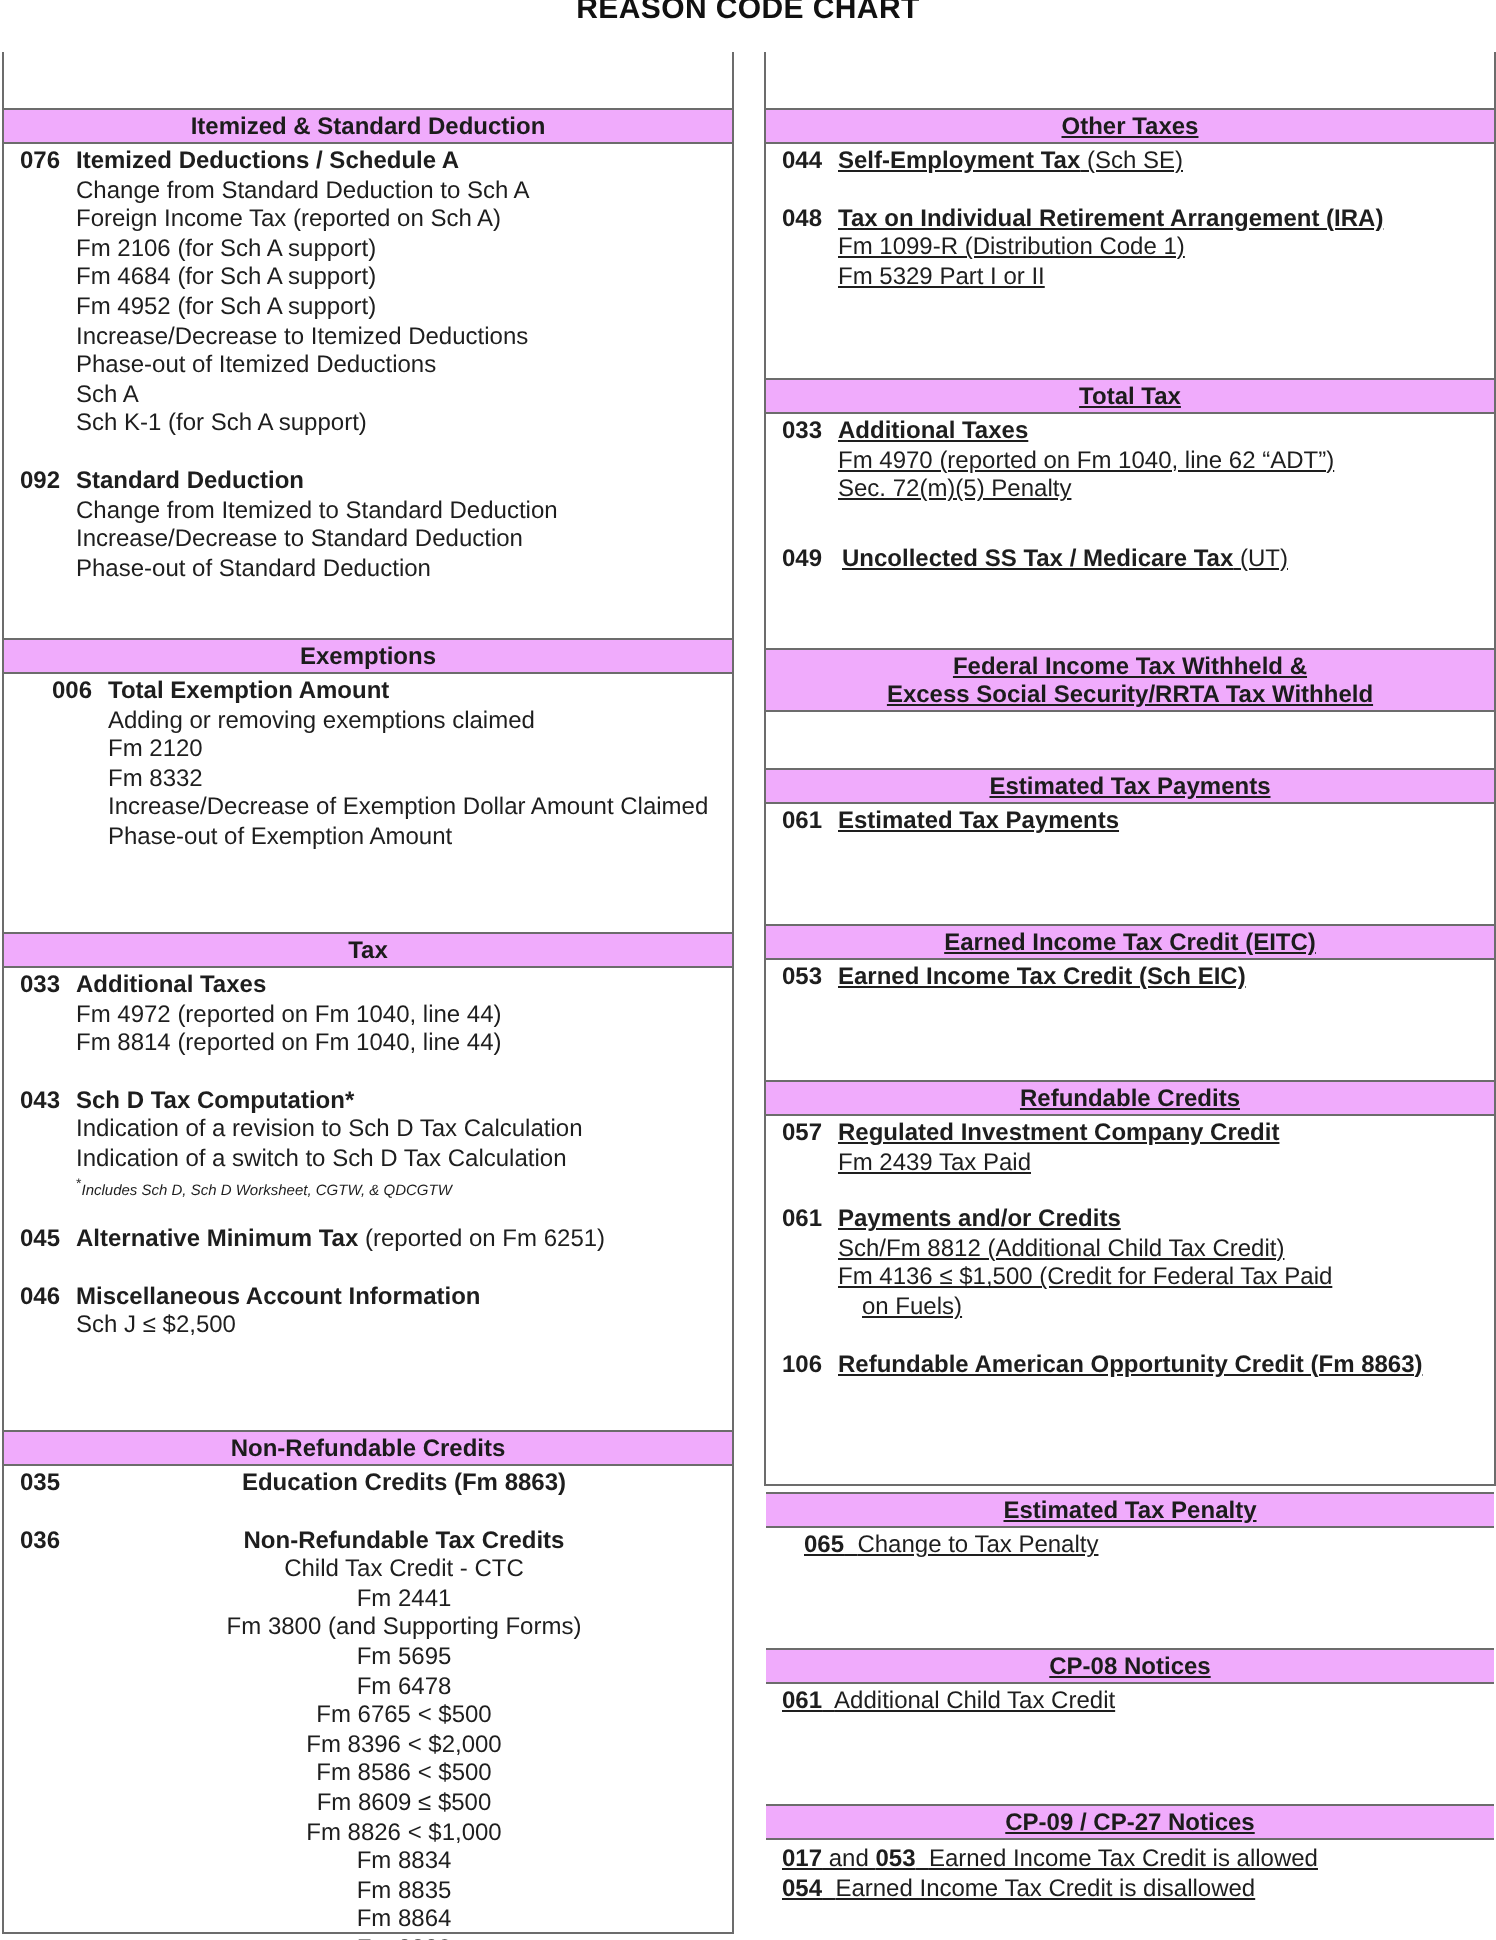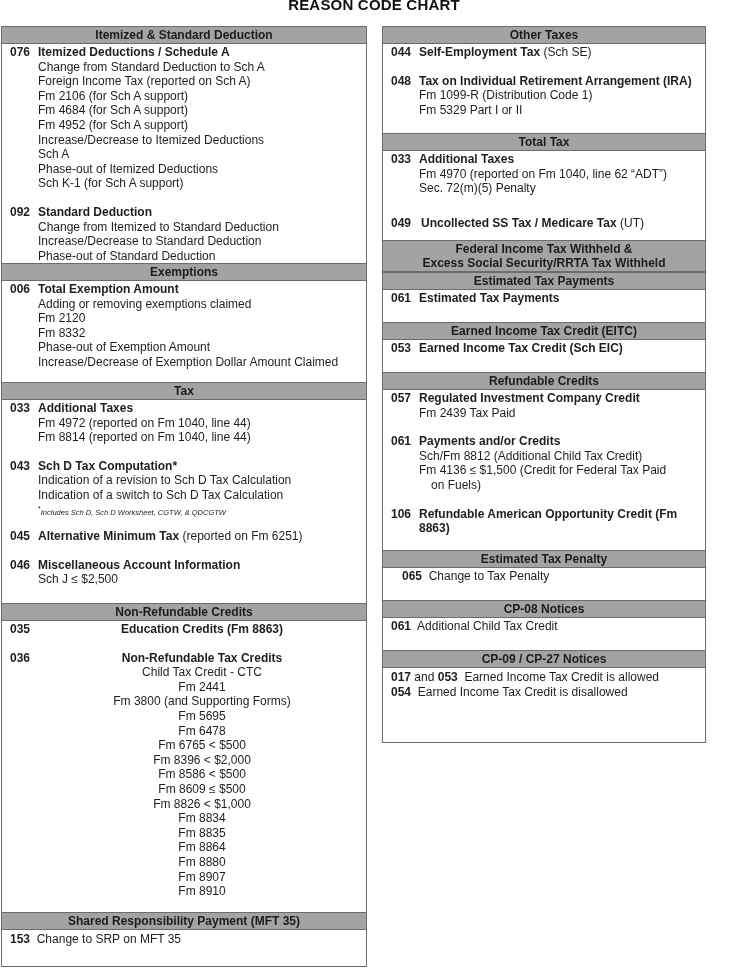--- a/index.html
+++ b/index.html
@@ -6,25 +6,26 @@
   body {
     width:748px; height:970px; position:relative; overflow:hidden;
     font-family:"Liberation Sans", sans-serif; color:#1e1e1e;
   }
   .title {
     position:absolute; top:-4px; left:0; width:748px; text-align:center;
     font-weight:bold; font-size:15px; letter-spacing:0.2px; color:#111;
   }
   .col { position:absolute; border:1px solid #6c6c6c; border-top:none; box-sizing:border-box; background:#fff; }
   .col.left  { left:1px; top:26px; width:366px; height:941px; }
-  .col.right { left:382px; top:26px; width:324px; height:717px; }
+  .col.right { left:382px; top:26px; width:366px; height:717px;text-decoration:underline; }
   .sec-head {
-    background:#a3a3a3; border-top:1px solid #6c6c6c; border-bottom:1px solid #6c6c6c;
+    background:#f0abfc; border-top:1px solid #6c6c6c; border-bottom:1px solid #6c6c6c;
     text-align:center; font-weight:bold; font-size:12px; line-height:15px; padding:1px 0 0 0;
     color:#1c1c1c;
+    margin-top:28px;
   }
   .sec-head.two { line-height:14px; padding:1px 0 1px 0; }
   .sec-body { position:relative; font-size:12px; line-height:14.6px; }
   .entry { position:relative; padding-left:36px; }
   .code { position:absolute; left:8px; top:0; font-weight:bold; }
   .etitle { font-weight:bold; }
   .etitle .plain { font-weight:normal; }
   .sub { display:block; }
   .sub.indent { padding-left:12px; }
   .note { font-style:italic; font-size:7.5px; line-height:11px; display:block; }
@@ -44,44 +45,44 @@
   <div class="sec-body" style="height:218px;padding-top:1px;">
     <div class="entry">
       <span class="code">076</span>
       <span class="etitle sub">Itemized Deductions / Schedule A</span>
       <span class="sub">Change from Standard Deduction to Sch A</span>
       <span class="sub">Foreign Income Tax (reported on  Sch A)</span>
       <span class="sub">Fm 2106 (for Sch A support)</span>
       <span class="sub">Fm 4684 (for Sch A support)</span>
       <span class="sub">Fm 4952 (for Sch A support)</span>
       <span class="sub">Increase/Decrease to Itemized Deductions</span>
+      <span class="sub">Phase-out of Itemized Deductions</span>
       <span class="sub">Sch A</span>
-      <span class="sub">Phase-out of Itemized Deductions</span>
       <span class="sub">Sch K-1 (for Sch A support)</span>
     </div>
     <div class="gap"></div>
     <div class="entry">
       <span class="code">092</span>
       <span class="etitle sub">Standard Deduction</span>
       <span class="sub">Change from Itemized to Standard Deduction</span>
       <span class="sub">Increase/Decrease to Standard Deduction</span>
       <span class="sub">Phase-out of Standard Deduction</span>
     </div>
   </div>
 
   <div class="sec-head">Exemptions</div>
-  <div class="sec-body" style="height:100px;padding-top:1px;">
+  <div class="sec-body" style="height:100px;padding-top:1px;margin-left:16px;">
     <div class="entry">
       <span class="code">006</span>
       <span class="etitle sub">Total Exemption Amount</span>
       <span class="sub">Adding or removing exemptions claimed</span>
       <span class="sub">Fm 2120</span>
       <span class="sub">Fm 8332</span>
+      <span class="sub">Increase/Decrease of Exemption Dollar Amount Claimed</span>
       <span class="sub">Phase-out of Exemption Amount</span>
-      <span class="sub">Increase/Decrease of Exemption Dollar Amount Claimed</span>
     </div>
   </div>
 
   <div class="sec-head">Tax</div>
   <div class="sec-body" style="height:202px;padding-top:1px;">
     <div class="entry">
       <span class="code">033</span>
       <span class="etitle sub">Additional Taxes</span>
       <span class="sub">Fm 4972 (reported on Fm 1040, line 44)</span>
       <span class="sub">Fm 8814 (reported on Fm 1040, line 44)</span>

